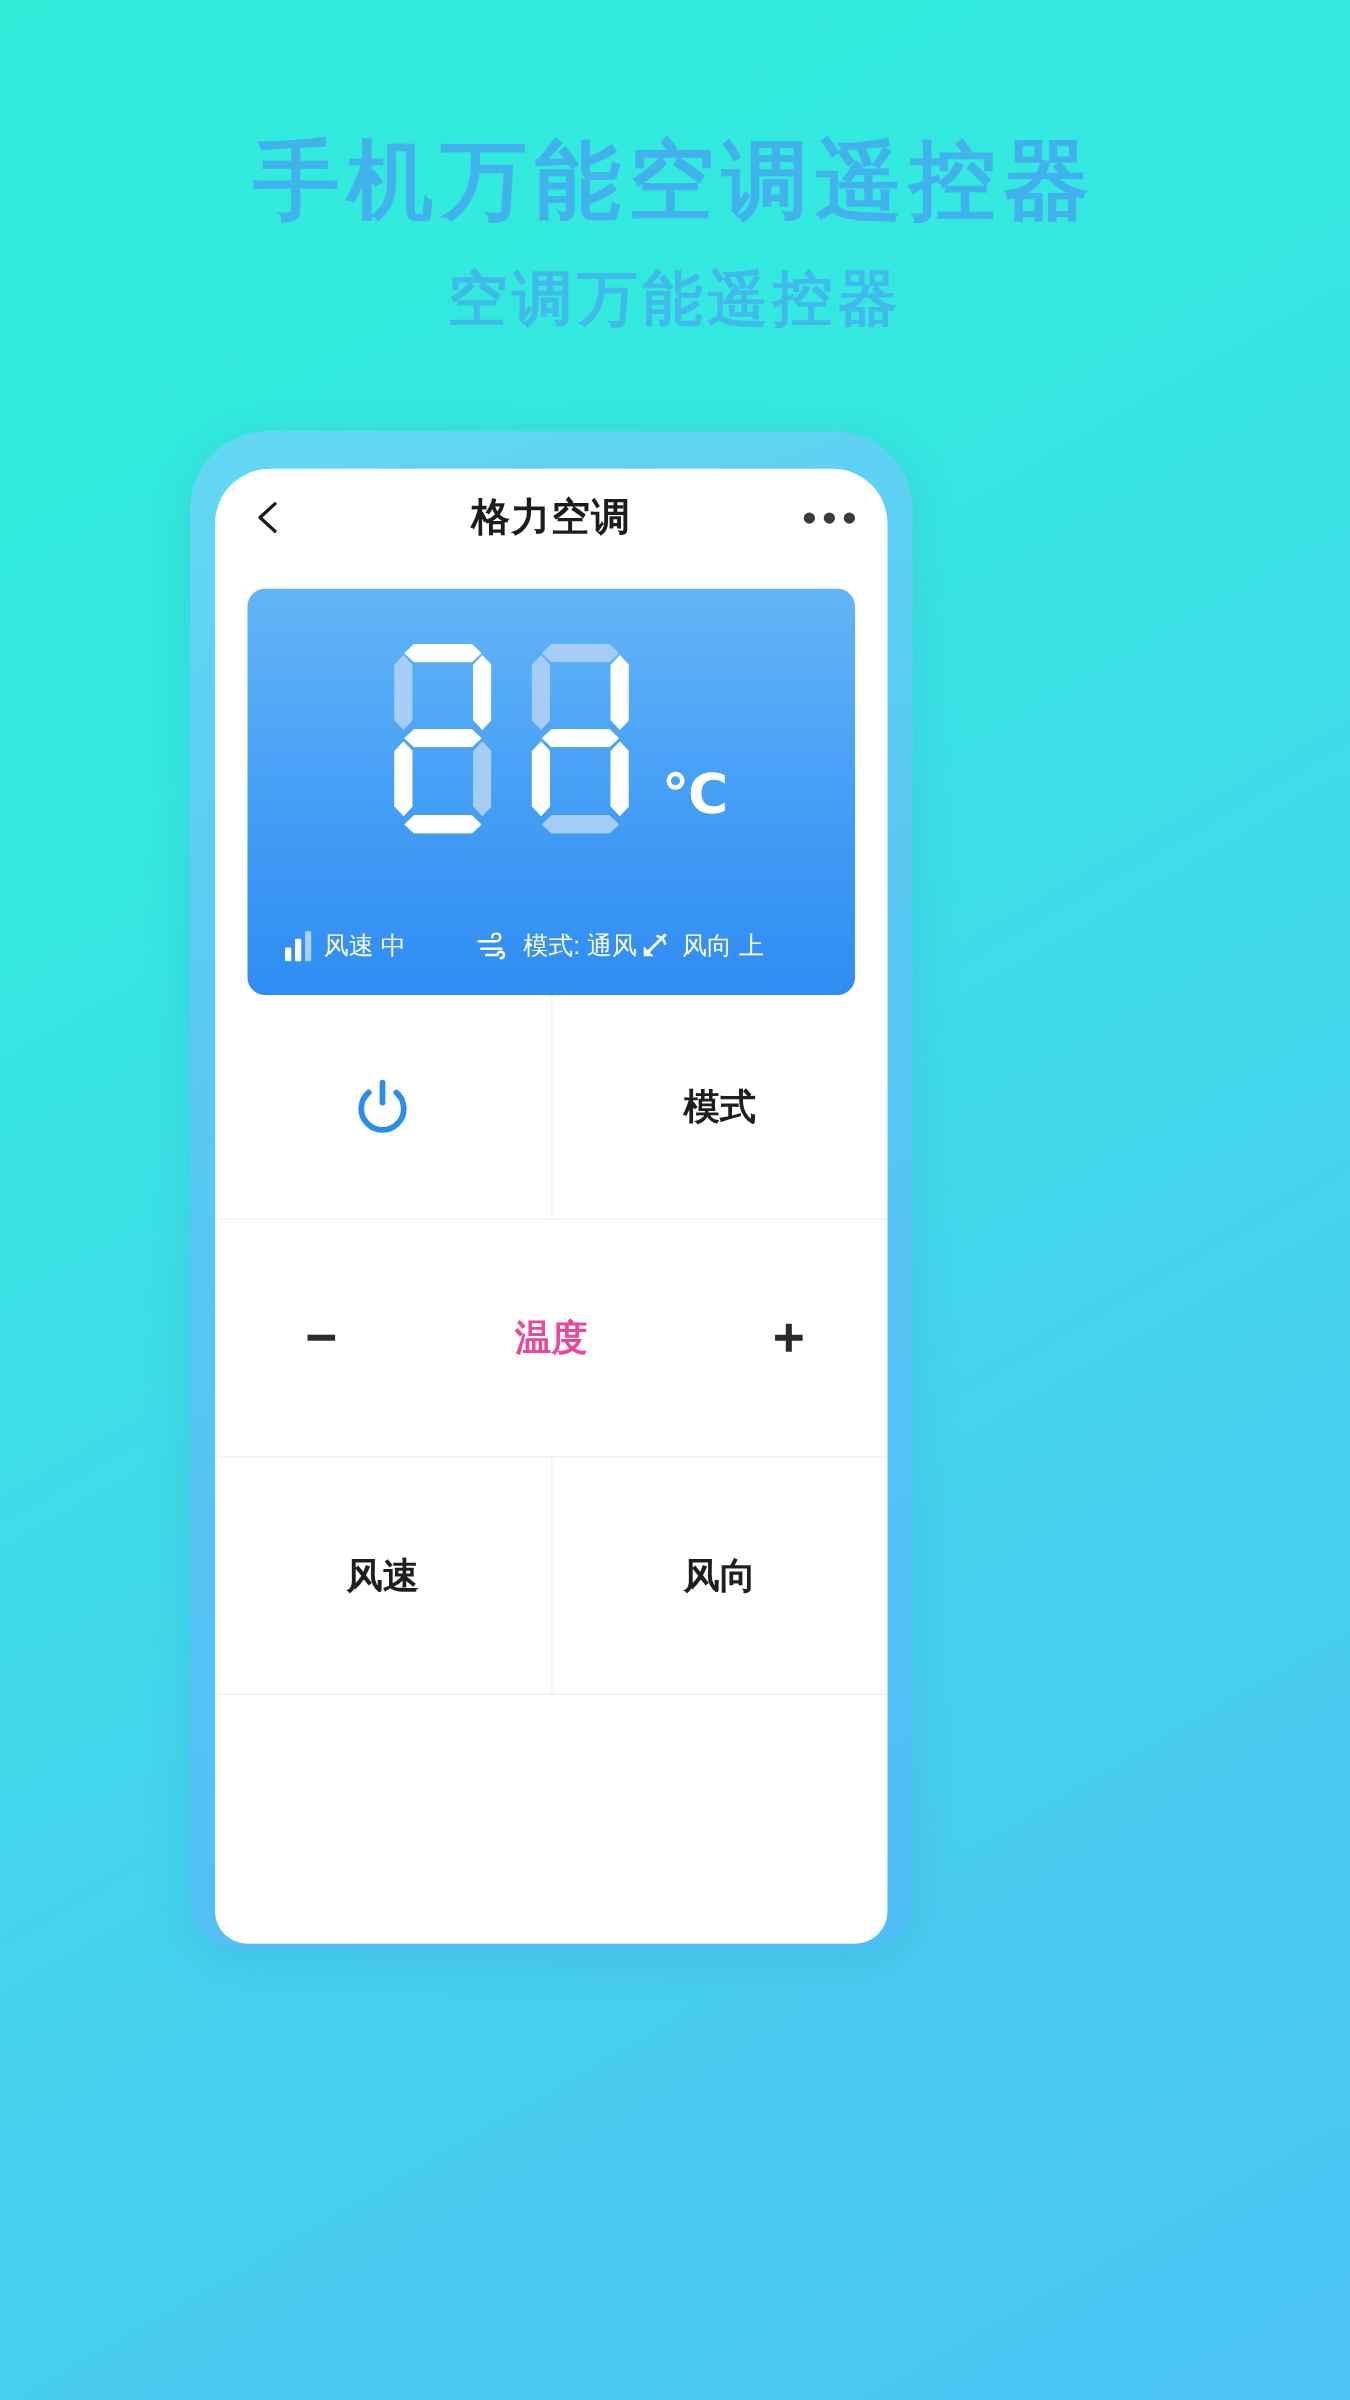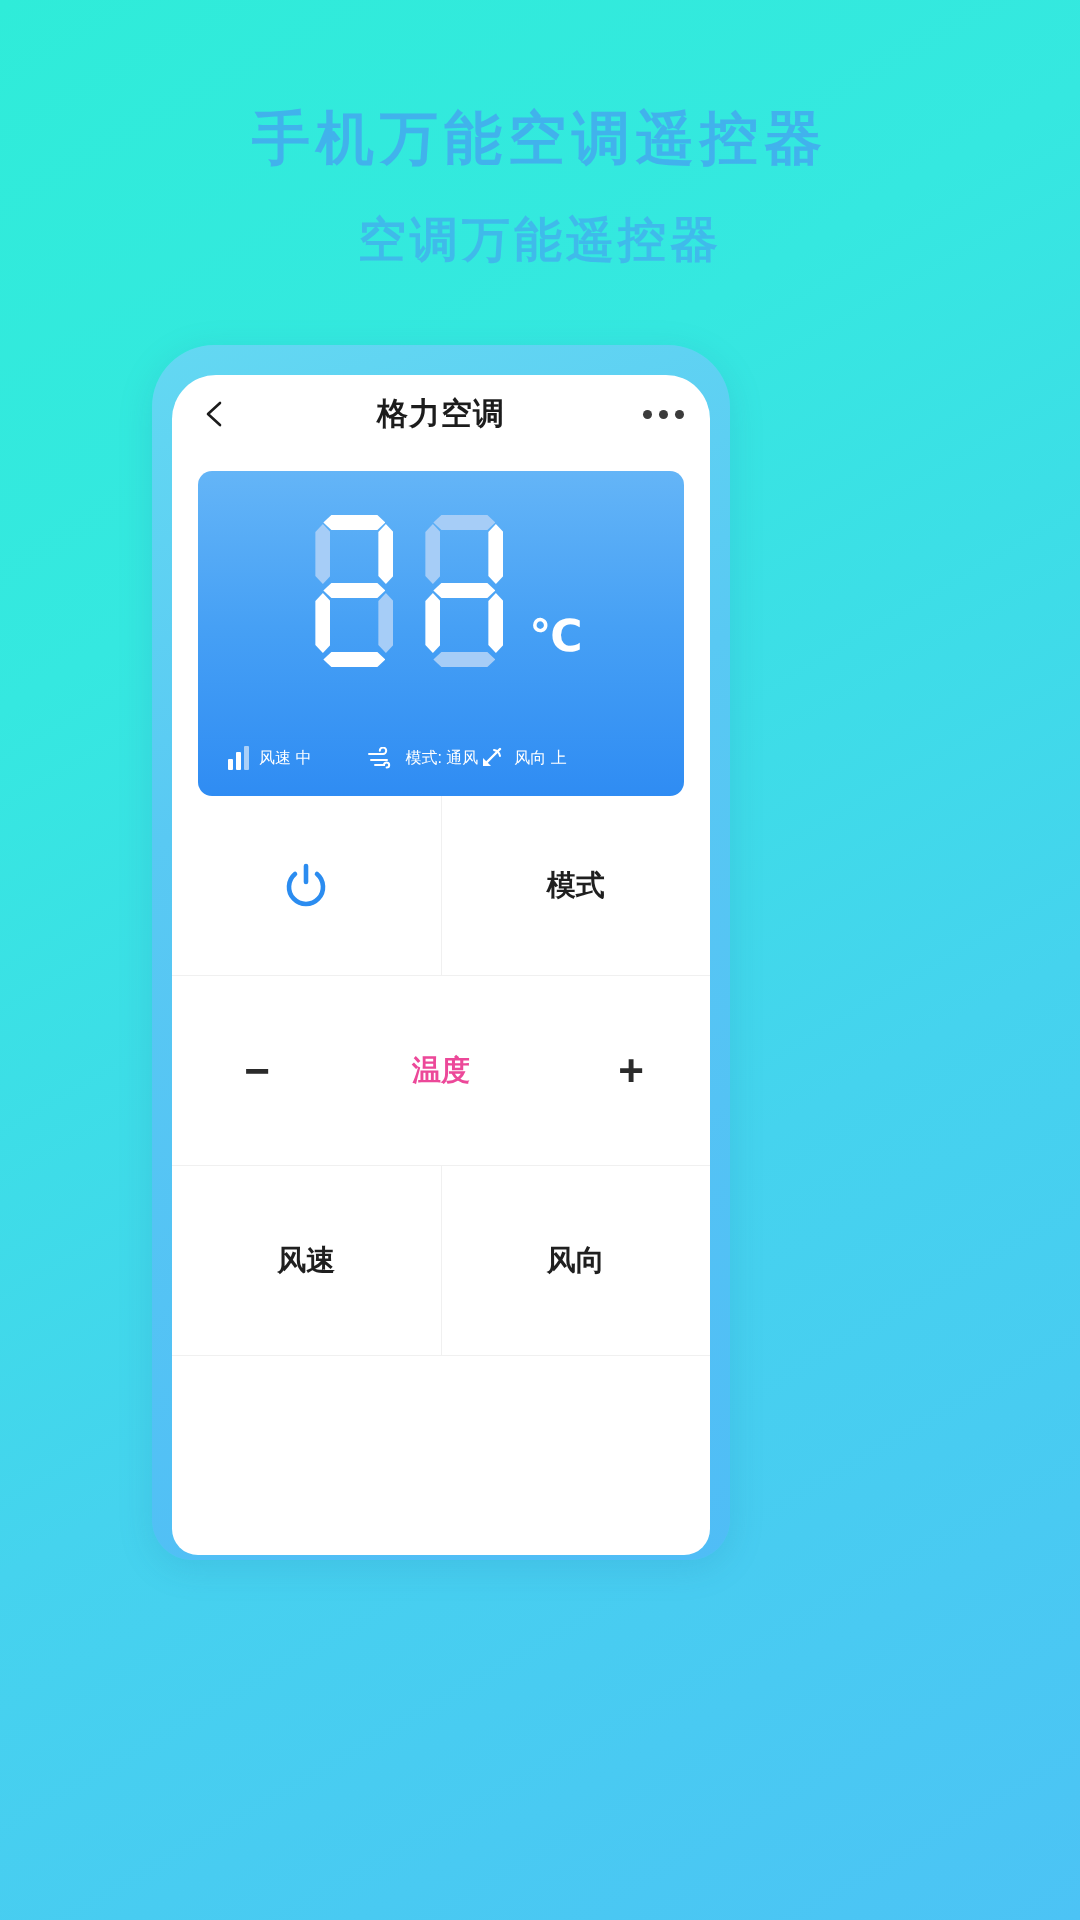--- a/index.html
+++ b/index.html
@@ -12,29 +12,29 @@
   }
 
   
   .promo {
     position:absolute;
     top:0; left:0; width:1080px;
     text-align:center;
     padding-top:104px;
   }
   .promo-title {
-    font-size:58px;
+    font-size:69px;
     font-weight:bold;
     letter-spacing:6px;
     color:rgba(74,144,245,0.62);
     line-height:1.18;
     white-space:nowrap;
   }
   .promo-sub {
-    margin-top:36px;
+    margin-top:22px;
     font-size:48px;
     font-weight:bold;
     letter-spacing:4px;
     color:rgba(74,144,245,0.52);
     white-space:nowrap;
   }
 
   
   .phone-frame {
     position:absolute;
@@ -145,21 +145,21 @@
     letter-spacing:0;
   }
 
   .status-row {
     position:absolute;
     left:0; right:0; bottom:26px;
     display:flex;
     align-items:center;
     padding:0 30px;
     color:#ffffff;
-    font-size:16px;
+    font-size:20px;
     font-weight:500;
   }
   .status-item { display:flex; align-items:center; gap:10px; white-space:nowrap; }
   .status-item.s1 { margin-right:56px; }
   .status-item.s2 { }
 
   .bars-icon { display:flex; align-items:flex-end; gap:3px; height:24px; }
   .bars-icon i { display:block; width:5px; background:#ffffff; border-radius:1px; }
   .bars-icon i:nth-child(1){ height:11px; }
   .bars-icon i:nth-child(2){ height:18px; }

